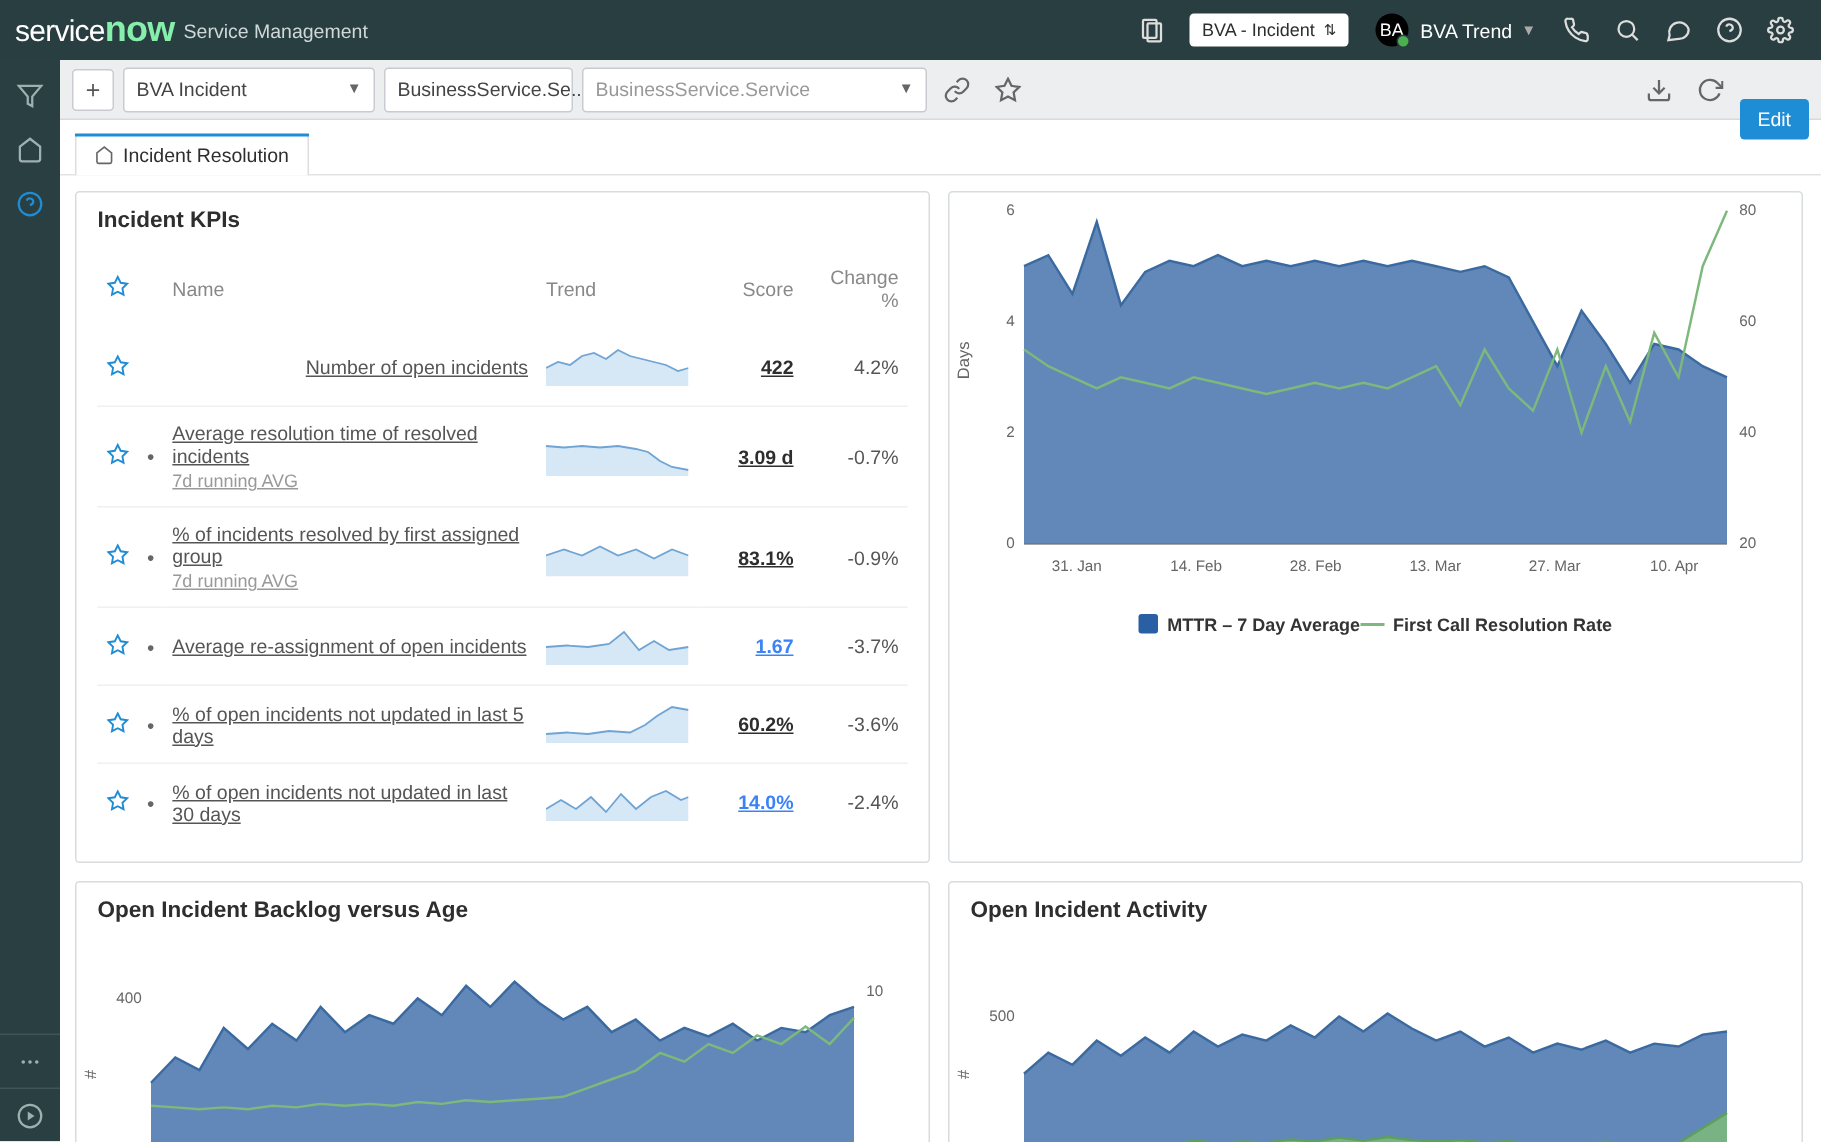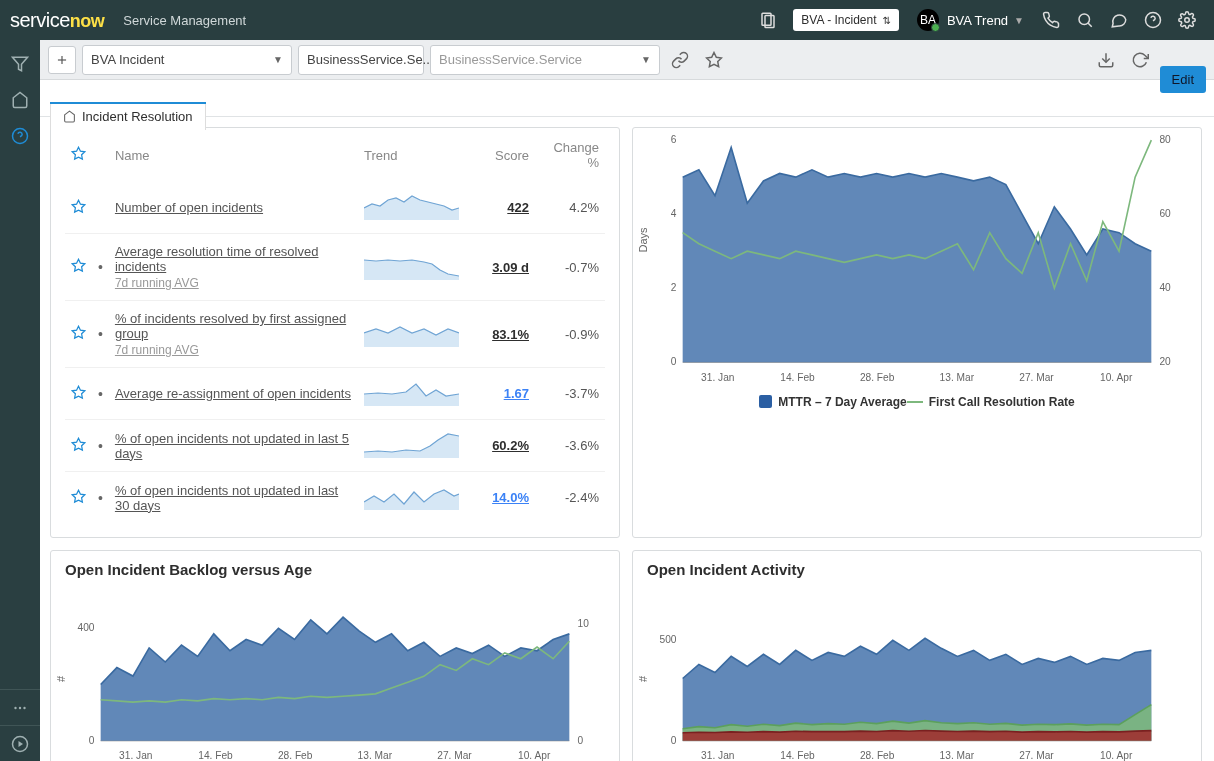--- a/index.html
+++ b/index.html
@@ -3,22 +3,22 @@
 <meta charset="utf-8">
 <style>
 * { margin: 0; padding: 0; box-sizing: border-box; }
 body { font-family: -apple-system, BlinkMacSystemFont, "Segoe UI", Arial, sans-serif; font-size: 13px; color: #2e2e2e; background: #fff; overflow: hidden; }
 .app { display: flex; flex-direction: column; height: 761px; width: 1214px; }
 
 
 .top-header { background: #293e40; color: #fff; height: 40px; display: flex; align-items: center; padding: 0 10px; }
 .logo { display: flex; align-items: baseline; font-weight: 600; }
 .logo-service { font-size: 20px; color: #fff; font-weight: 300; letter-spacing: -0.5px; }
-.logo-now { font-size: 18px; color: #fde047; font-weight: 700; letter-spacing: -0.5px; }
-.logo-sm { margin-left: 19px; font-size: 13px; color: #d0d8d9; font-weight: 400; }
+.logo-now { font-size: 24px; color: #86efac; font-weight: 700; letter-spacing: -0.5px; }
+.logo-sm { margin-left: 6px; font-size: 13px; color: #d0d8d9; font-weight: 400; }
 .top-spacer { flex: 1; }
 .top-icon { width: 28px; height: 28px; display: flex; align-items: center; justify-content: center; margin: 0 3px; cursor: pointer; color: #ddd; }
 .top-icon svg { width: 18px; height: 18px; }
 .scope-select { background: #fff; color: #2e2e2e; border-radius: 3px; padding: 4px 8px; margin: 0 8px; font-size: 12px; display: flex; align-items: center; cursor: pointer; }
 .scope-select .caret { margin-left: 6px; font-size: 10px; }
 .user-chip { display: flex; align-items: center; margin: 0 10px; cursor: pointer; }
 .avatar { width: 22px; height: 22px; border-radius: 50%; background: #000; color: #fff; font-size: 12px; display: flex; align-items: center; justify-content: center; position: relative; margin-right: 8px; }
 .avatar::after { content: ''; position: absolute; width: 7px; height: 7px; background: #4caf50; border-radius: 50%; bottom: -1px; right: -1px; border: 1px solid #293e40; }
 .user-name { color: #fff; font-size: 13px; }
 .user-caret { margin-left: 6px; color: #aaa; font-size: 10px; }
@@ -35,65 +35,65 @@
 .rail-sep { border-top: 1px solid #405556; }
 
 
 .content-col { flex: 1; display: flex; flex-direction: column; overflow: hidden; }
 .toolbar { background: #eceef0; border-bottom: 1px solid #d7dadc; height: 40px; display: flex; align-items: center; padding: 0 8px; gap: 6px; }
 .tb-btn { width: 28px; height: 28px; border: 1px solid #c8ccd0; background: #fff; border-radius: 3px; display: flex; align-items: center; justify-content: center; cursor: pointer; color: #555; }
 .tb-btn svg { width: 14px; height: 14px; }
 .tb-select { height: 30px; border: 1px solid #c8ccd0; background: #fff; border-radius: 3px; padding: 0 8px; display: flex; align-items: center; justify-content: space-between; cursor: pointer; font-size: 13px; color: #444; }
 .tb-select.placeholder { color: #999; }
 .tb-select .caret { color: #666; font-size: 10px; margin-left: 8px; }
-.tb-select.w1 { width: 210px; }
+.tb-select.w1 { width: 168px; }
 .tb-select.w2 { width: 126px; }
 .tb-select.w3 { width: 230px; }
 .tb-iconbtn { width: 28px; height: 28px; display: flex; align-items: center; justify-content: center; cursor: pointer; color: #666; }
 .tb-iconbtn svg { width: 18px; height: 18px; }
 .tb-spacer { flex: 1; }
-.edit-btn { background: #1f8cd6; color: #0f172a; border: none; border-radius: 3px; padding: 6px 12px; font-size: 13px; cursor: pointer; margin-top: 40px; }
+.edit-btn { background: #1f8cd6; color: #ffffff; border: none; border-radius: 3px; padding: 6px 12px; font-size: 13px; cursor: pointer; margin-top: 40px; }
 
 
 .tab-row { padding: 8px 10px 0; border-bottom: 1px solid #e0e3e5; display: flex; }
-.tab { border: 1px solid #ddd; border-bottom: none; background: #fff; padding: 6px 12px; font-size: 13px; display: flex; align-items: center; gap: 6px; border-radius: 3px 3px 0 0; position: relative; top: 14px; cursor: pointer; }
+.tab { border: 1px solid #ddd; border-bottom: none; background: #fff; padding: 6px 12px; font-size: 13px; display: flex; align-items: center; gap: 6px; border-radius: 3px 3px 0 0; position: relative; top: 1px; cursor: pointer; }
 .tab.active::before { content: ''; position: absolute; top: -1px; left: -1px; right: -1px; height: 2px; background: #1f8cd6; }
 .tab svg { width: 13px; height: 13px; color: #666; }
 
 
 .dash { flex: 1; overflow-y: auto; padding: 10px; background: #fff; }
 .dash-grid { display: grid; grid-template-columns: 570px 570px; gap: 12px; }
 .card { border: 1px solid #d9dcde; border-radius: 3px; background: #fff; }
 .card-header { padding: 10px 14px; font-weight: 700; font-size: 15px; color: #2e2e2e; }
 .card-body { padding: 4px 14px 14px; }
 
 
 .kpi-table { width: 100%; border-collapse: collapse; }
 .kpi-table th { text-align: left; font-weight: 400; color: #888; font-size: 13px; padding: 8px 6px 12px; }
 .kpi-table th.right { text-align: right; }
 .kpi-table td { padding: 10px 6px; vertical-align: middle; border-top: 1px solid #f0f0f0; }
-.kpi-table tr:first-child td { border-top: none; }
+.kpi-table tr:first-child td { border-top: none; text-align: right; }
 .star-cell { width: 24px; }
 .star { color: #1f8cd6; cursor: pointer; }
 .star svg { width: 15px; height: 15px; }
 .bullet-cell { width: 12px; text-align: center; color: #666; font-size: 14px; }
 .kpi-name { color: #555; text-decoration: underline; cursor: pointer; font-size: 13px; }
 .kpi-sub { color: #999; text-decoration: underline; font-size: 12px; display: block; margin-top: 2px; cursor: pointer; }
 .trend-cell { width: 100px; }
 .spark { width: 95px; height: 28px; }
 .score-cell { text-align: right; width: 70px; }
 .score { font-weight: 700; text-decoration: underline; cursor: pointer; }
 .score.green { color: #3b82f6; }
 .change-cell { text-align: right; width: 70px; color: #555; font-size: 13px; }
 
 
 .chart-wrap { position: relative; }
 .chart-ylabel { position: absolute; left: -4px; top: 50%; transform: rotate(-90deg) translateX(50%); transform-origin: left; font-size: 11px; color: #666; }
 .chart-svg { width: 100%; display: block; }
-.legend { display: flex; justify-content: center; margin-top: 8px; flex-wrap: wrap; align-items: flex-end; }
+.legend { display: flex; justify-content: center; margin-top: 22px; flex-wrap: wrap; align-items: flex-end; }
 .legend-item { display: flex; align-items: center; gap: 6px; font-size: 12px; font-weight: 700; color: #333; }
 .swatch { width: 13px; height: 13px; border-radius: 2px; }
 .swatch.line { height: 2px; width: 16px; border-radius: 0; }
 
 .axis-tick { font-size: 10px; fill: #666; }
 .axis-line { stroke: #888; stroke-width: 1; }
 
 
 .dash::-webkit-scrollbar { width: 10px; }
 .dash::-webkit-scrollbar-thumb { background: #c8ccd0; border-radius: 5px; }
@@ -250,20 +250,21 @@
               <path d="M3 9l9-7 9 7v11a2 2 0 0 1-2 2H5a2 2 0 0 1-2-2z"></path>
             </svg>
           <span>Incident Resolution</span>
         </div>
       </div>
 
       <div class="dash">
         <div class="dash-grid">
 
           <div class="card">
+            <div class="card-header">Incident KPIs</div>
             <div class="card-body">
               <table class="kpi-table">
                 <thead>
                   <tr>
                     <th class="star-cell">
                       <span class="star"><svg viewBox="0 0 24 24" fill="none" stroke="currentColor" stroke-width="2">
                             <polygon points="12 2 15.1 8.3 22 9.3 17 14.1 18.2 21 12 17.8 5.8 21 7 14.1 2 9.3 8.9 8.3 12 2"></polygon>
                           </svg></span>
                     </th>
                     <th class="bullet-cell"></th>

